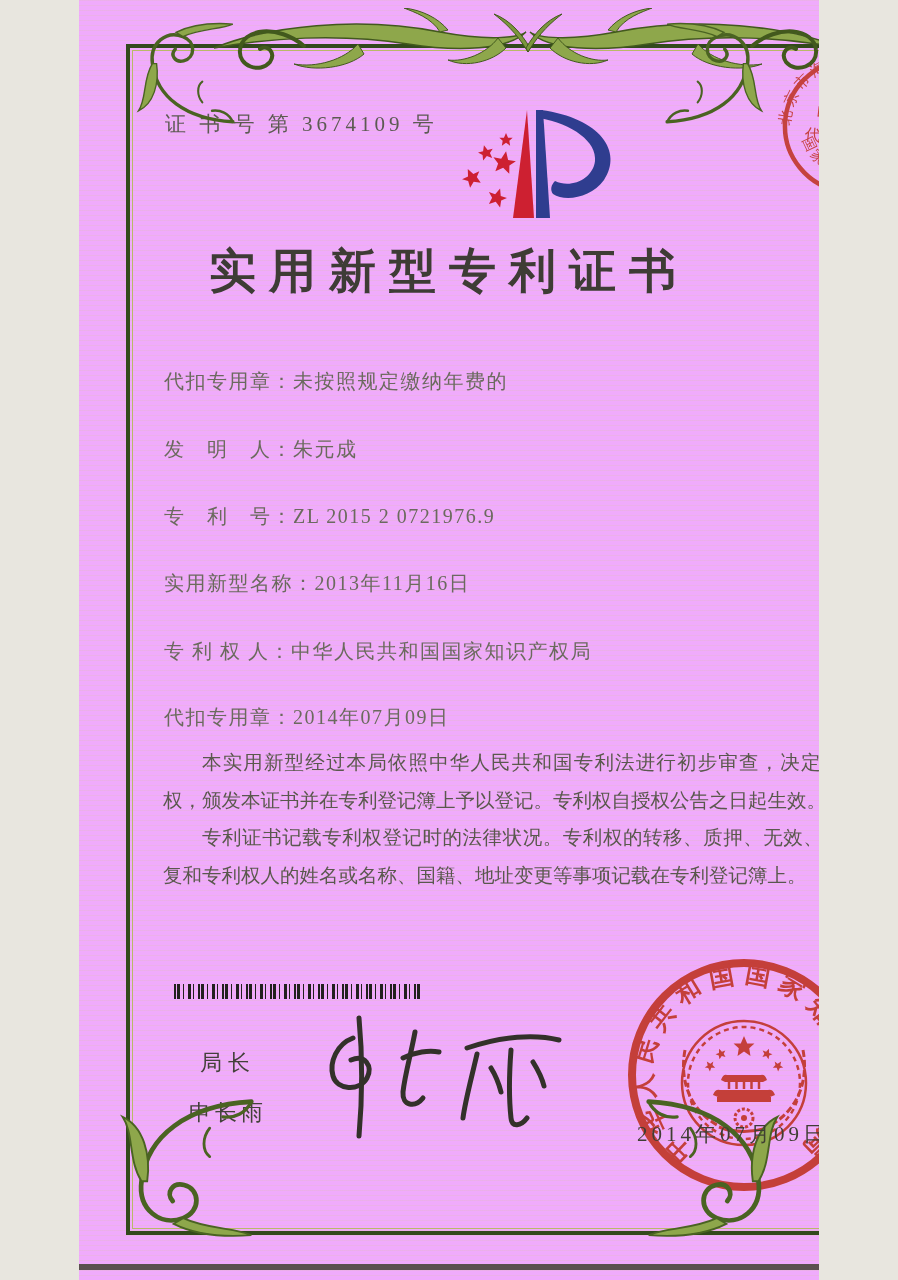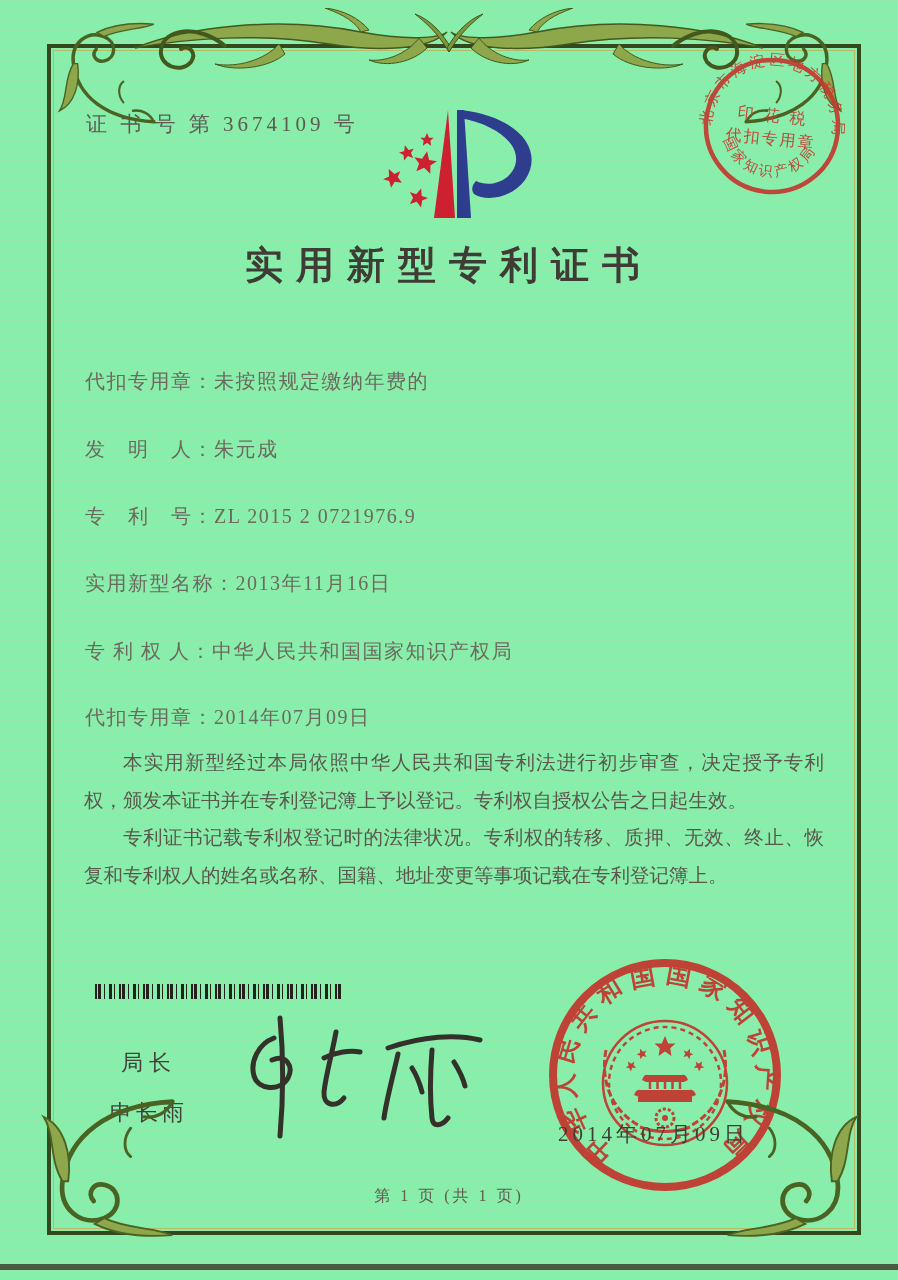--- a/index.html
+++ b/index.html
@@ -1,18 +1,18 @@
 <!DOCTYPE html>
 <html><head>
 <meta charset="utf-8">
 <style>
   html,body{margin:0;padding:0;background:#e8e6df;}
   .page{
-    position:relative; width:898px; height:1280px; margin:0 auto;
-    background:#86efac; overflow:hidden;
+    position:relative; width:740px; height:1280px; margin:0 auto;
+    background:#f0abfc; overflow:hidden;
     font-family:"Liberation Serif","DejaVu Serif",serif;
   }
   .page::before{
     content:""; position:absolute; inset:0; pointer-events:none;
     background:repeating-linear-gradient(180deg, rgba(213,200,156,0.20) 0 1px, rgba(0,0,0,0) 1px 5px);
   }
   .frame{
     position:absolute; left:47px; top:44px; width:806px; height:1183px;
     border:4px solid #33491d; z-index:1;
   }
@@ -24,21 +24,21 @@
     background:#3f4130; opacity:.85; z-index:0;
   }
   .cert-no{
     position:absolute; left:86px; top:110px; z-index:2;
     font-size:21px; letter-spacing:4px; color:#5c5a52;
   }
   .logo{ position:absolute; left:330px; top:100px; z-index:2; }
   .tax-stamp{ position:absolute; left:696px; top:50px; z-index:4; transform:rotate(6deg); opacity:.92;}
   .title{
     position:absolute; left:0; right:0; top:240px; z-index:2;
-    text-align:center; font-size:38px; font-weight:600;
+    text-align:center; font-size:47px; font-weight:600;
     letter-spacing:13px; color:#3e3c35;
   }
   .fields{ position:absolute; left:85px; right:70px; top:0; z-index:2; }
   .field{ position:absolute; left:0; font-size:20px; color:#6b6a5e; letter-spacing:1.5px; white-space:nowrap;}
   .f0{top:368px}.f1{top:436px}.f2{top:503px}.f3{top:570px}.f4{top:638px}.f5{top:704px}
   .paras{
     position:absolute; left:84px; top:744px; width:740px; z-index:2;
     font-size:19.5px; line-height:37.5px; color:#5a584d;
     text-align:justify;
   }
@@ -220,15 +220,14 @@
       <circle cx="125" cy="168" r="9" fill="none" stroke-width="3" stroke-dasharray="3 2"></circle>
       <circle cx="125" cy="168" r="3" stroke="none"></circle>
       <path d="M66,100 C60,132 72,160 98,175" fill="none" stroke-width="3" stroke-dasharray="7 3"></path>
       <path d="M184,100 C190,132 178,160 152,175" fill="none" stroke-width="3" stroke-dasharray="7 3"></path>
       <path d="M100,177 C115,183 135,183 150,177" fill="none" stroke-width="3"></path>
     </g>
   </svg>
 
   <div class="seal-date">2014年07月09日</div>
 
-  <div class="footer">第 1 页 (共 1 页)</div>
 
 </div>
 
 </body></html>

